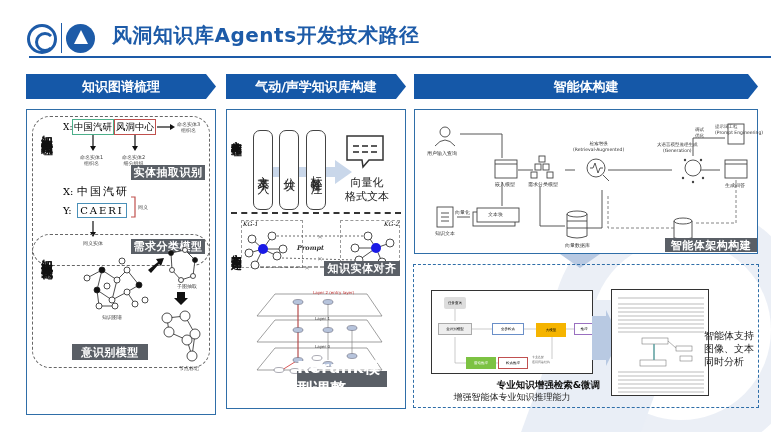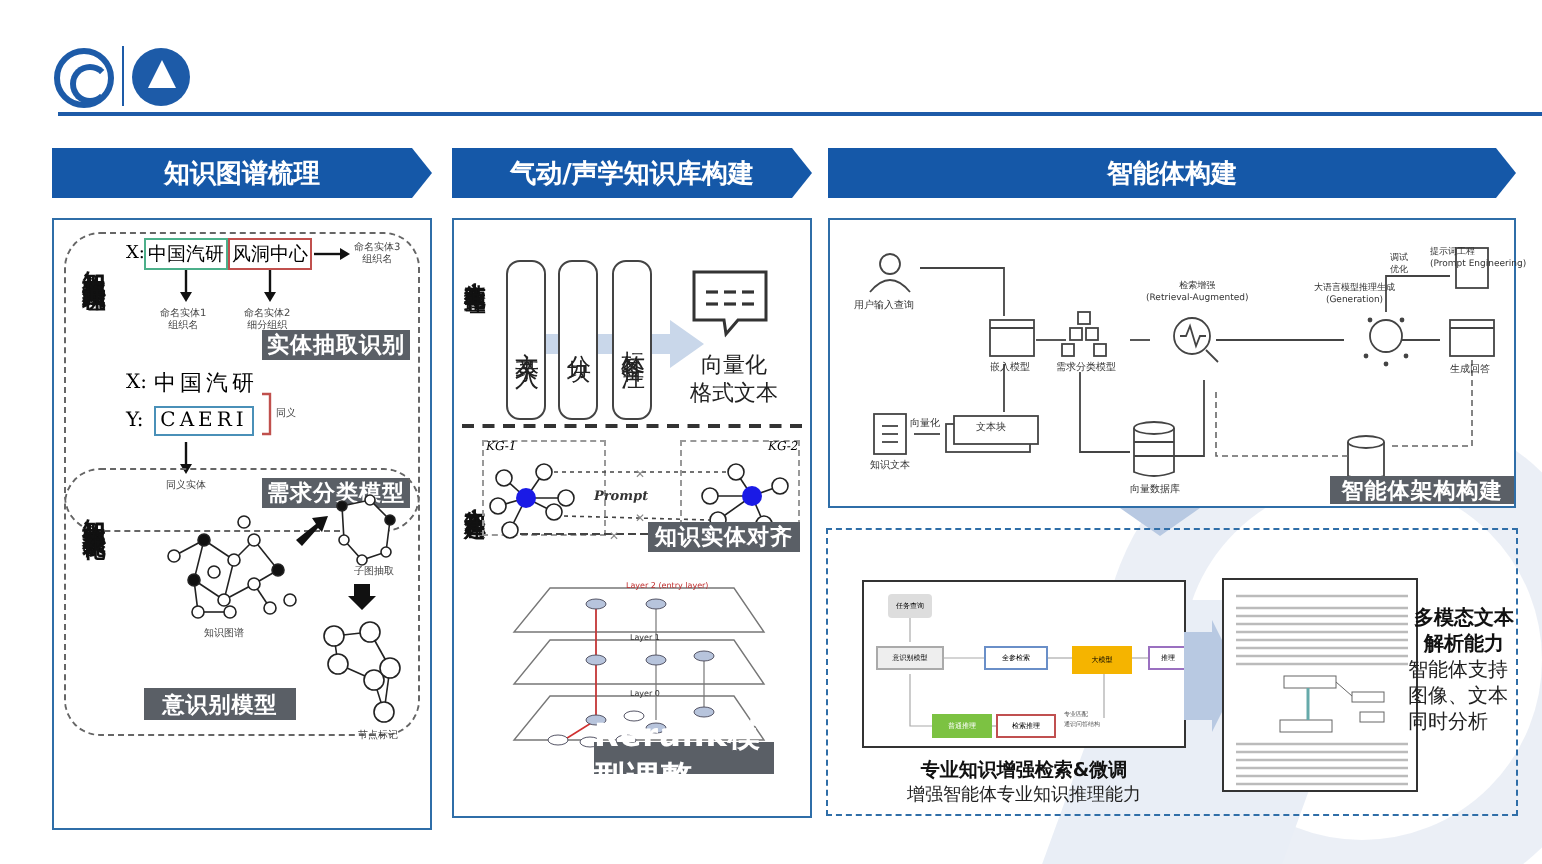--- a/index.html
+++ b/index.html
@@ -27,20 +27,21 @@
 </head>
 <body>
 
 <div class="bgdeco"></div>
 <div class="bgdeco2"></div>
 
 <div class="header">
   <div class="logo1"></div>
   <div class="logo-sep"></div>
   <div class="logo2"></div>
+  <div class="title">风洞知识库Agents开发技术路径</div>
   <div class="hline"></div>
 </div>
 
 <div class="banner" style="left:26px;top:74px;width:190px">知识图谱梳理</div>
 <div class="panel" style="left:26px;top:109px;width:190px;height:306px">
 
   <div class="dash-round" style="left:5px;top:6px;width:178px;height:150px"></div>
   <div class="vtext" style="left:12px;top:16px;height:140px">知识实体存储格式梳理</div>
 
   <div style="position:absolute;left:36px;top:12px;font-size:9px;font-family:'DejaVu Serif',serif">X:</div>
@@ -338,21 +339,21 @@
     <div style="position:absolute;left:12px;top:6px;width:22px;height:12px;background:#ddd;border-radius:2px;font-size:3.5px;display:flex;align-items:center;justify-content:center">任务查询</div>
     <div style="position:absolute;left:6px;top:32px;width:34px;height:12px;background:#eee;border:0.6px solid #aaa;font-size:3.5px;display:flex;align-items:center;justify-content:center">意识别模型</div>
     <div style="position:absolute;left:60px;top:32px;width:32px;height:12px;border:0.8px solid #6a8fc8;font-size:3.5px;display:flex;align-items:center;justify-content:center">全参检索</div>
     <div style="position:absolute;left:104px;top:32px;width:30px;height:14px;background:#f5b400;font-size:3.5px;display:flex;align-items:center;justify-content:center">大模型</div>
     <div style="position:absolute;left:142px;top:32px;width:20px;height:12px;border:0.8px solid #9a70c0;font-size:3.5px;display:flex;align-items:center;justify-content:center">推理</div>
     <div style="position:absolute;left:34px;top:66px;width:30px;height:12px;background:#7cc242;color:#fff;font-size:3.5px;display:flex;align-items:center;justify-content:center">普通推理</div>
     <div style="position:absolute;left:66px;top:66px;width:30px;height:12px;border:0.8px solid #c05050;font-size:3.5px;display:flex;align-items:center;justify-content:center">检索推理</div>
     <div style="position:absolute;left:100px;top:64px;font-size:3px;white-space:pre;line-height:5px;color:#555">专业匹配
 通识问答结构</div>
   </div>
-  <div style="position:absolute;left:10px;top:114px;width:176px;text-align:center;font-size:9.5px;font-weight:bold;color:#111">专业知识增强检索&amp;微调</div>
+  <div style="position:absolute;left:10px;top:114px;width:176px;text-align:right;font-size:9.5px;font-weight:bold;color:#111">专业知识增强检索&amp;微调</div>
   <div style="position:absolute;left:10px;top:126px;width:176px;text-align:center;font-size:9px;color:#222">增强智能体专业知识推理能力</div>
 
   <svg width="30" height="60" style="left:178px;top:45px">
     <polygon points="0,6 14,6 14,0 28,28 14,56 14,50 0,50" fill="#b8c9e2"></polygon>
   </svg>
 
   <div style="position:absolute;left:197px;top:24px;width:98px;height:107px;border:1.3px solid #333;background:#fff">
     <svg width="98" height="107" style="left:0;top:0">
       <g stroke="#bbb" stroke-width="1.2">
         <line x1="6" y1="8" x2="92" y2="8"></line>
@@ -375,18 +376,16 @@
         <rect x="30" y="48" width="26" height="6"></rect>
           <rect x="28" y="70" width="26" height="6"></rect>
           <rect x="64" y="56" width="16" height="5"></rect>
           <rect x="68" y="66" width="12" height="5"></rect>
         <line x1="42" y1="54" x2="42" y2="70"></line>
           <line x1="56" y1="51" x2="64" y2="58"></line>
       </g>
       <line x1="42" y1="54" x2="42" y2="70" stroke="#6aa" stroke-width="1.5"></line>
     </svg>
   </div>
-  <div style="position:absolute;left:290px;top:38px;width:56px;text-align:center;font-size:10px;font-weight:bold;white-space:pre;line-height:13px;color:#111">多模态文本
-解析能力</div>
   <div style="position:absolute;left:290px;top:64px;width:56px;font-size:10px;white-space:pre;line-height:13px;color:#222">智能体支持
 图像、文本
 同时分析</div>
 </div>
 
 </body></html>

